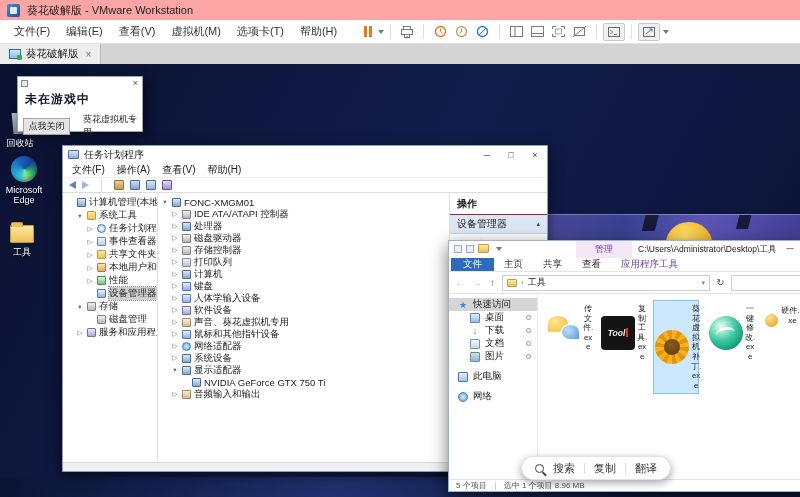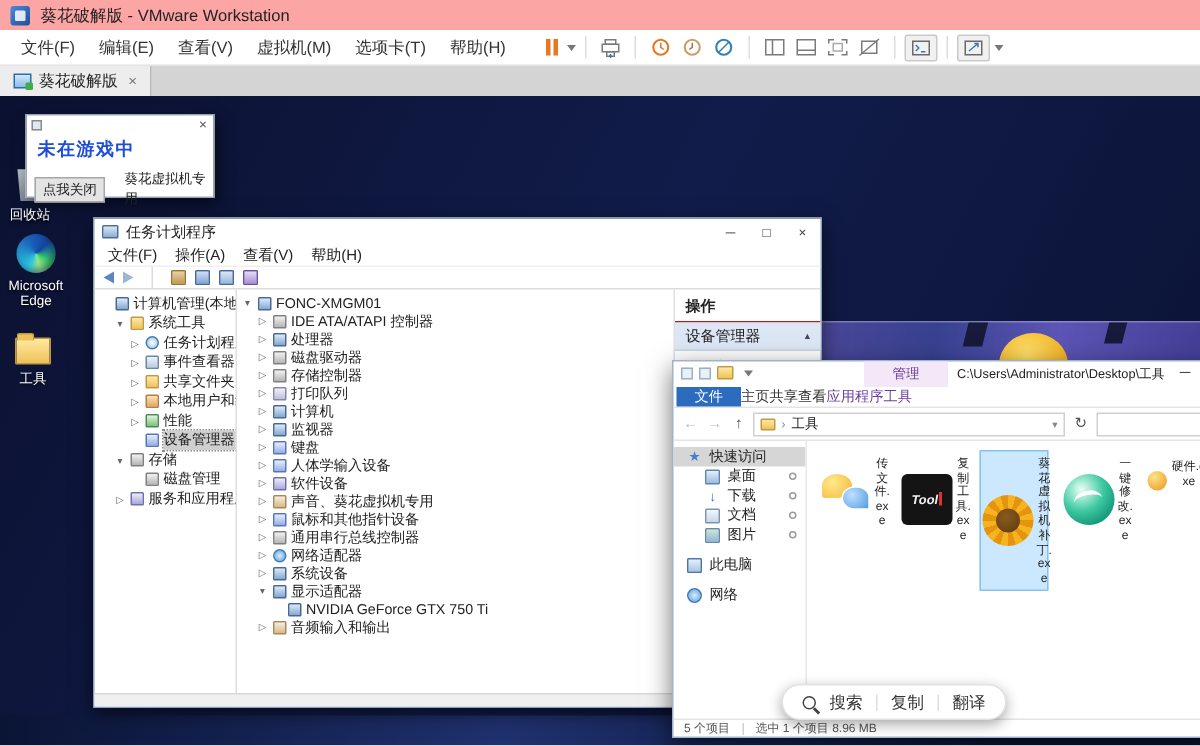--- a/index.html
+++ b/index.html
@@ -43,21 +43,21 @@
 .ic-recycle-bin{width:20px;height:24px;margin:2px auto 0;background:linear-gradient(#b9c2cc,#7e8a96);clip-path:polygon(8% 12%,92% 12%,82% 100%,18% 100%);border-radius:2px}
 .ic-edge{width:26px;height:26px;border-radius:50%;background:conic-gradient(from 210deg,#2bc6e0,#1b5fb8 35%,#1545a0 55%,#35d06b 75%,#9be08a 88%,#2bc6e0);box-shadow:inset -2px -2px 4px rgba(0,0,40,.4)}
 .ic-folder-desk{width:24px;height:18px;margin-top:5px;background:linear-gradient(#ffe9a0,#eec25a);border:1px solid #c09a40;border-radius:1px;position:relative}
 .ic-folder-desk::before{content:'';position:absolute;left:0;top:-4px;width:10px;height:4px;background:#eec25a;border:1px solid #c09a40;border-bottom:none;border-radius:2px 2px 0 0}
 
 
 .dlg{position:absolute;left:17px;top:12px;width:126px;height:56px;background:#fff;border:1px solid #98a5b3;box-shadow:3px 4px 9px rgba(0,0,0,.5);z-index:5}
 .dlg-bar{height:12px;display:flex;align-items:center;justify-content:space-between;padding:1px 4px 0 3px}
 .dlg-appicon{width:7px;height:7px;border:1px solid #8a8a8a;background:#dde9f4}
 .dlg-x{color:#555;font-size:9px;line-height:9px}
-.dlg-msg{color:#1d4ed8;font-size:12px;font-weight:bold;letter-spacing:1px;padding:2px 0 0 7px}
+.dlg-msg{color:#0f172a;font-size:12px;font-weight:bold;letter-spacing:1px;padding:2px 0 0 7px}
 .dlg-row{display:flex;align-items:center;margin-top:5px;padding-left:5px;gap:13px}
 .dlg-btn{width:50px;height:17px;background:#e4e4e4;border:1px solid #a6a6a6;font-size:9px;display:flex;align-items:center;justify-content:center;color:#222}
 .dlg-note{font-size:9px;color:#222}
 
 
 .cm{position:absolute;left:62px;top:81px;width:486px;height:327px;background:#fff;border:1px solid #8aa0b8;box-shadow:0 4px 12px rgba(0,0,0,.55);z-index:2;color:#222}
 .cm-bar{height:17px;display:flex;align-items:center;gap:5px;padding:0 0 0 5px;font-size:10px}
 .cm-appicon{width:11px;height:9px;background:linear-gradient(#d7e6f6,#8fb0d2);border:1px solid #4a6f96;border-radius:1px}
 .cm-controls{margin-left:auto;display:flex}
 .cm-ctl{width:24px;height:16px;display:flex;align-items:center;justify-content:center;color:#444;font-size:9px}
@@ -97,21 +97,21 @@
 
 .ex{position:absolute;left:448px;top:176px;width:360px;height:252px;background:#fff;border:1px solid #9fb4c8;box-shadow:0 5px 16px rgba(0,0,0,.55);z-index:4;color:#222}
 .ex-title{position:relative;height:17px;font-size:9px}
 .ex-qat{position:absolute;left:5px;top:3px;display:flex;align-items:center;gap:4px}
 .qfold{width:11px;height:9px;background:linear-gradient(#ffe9a0,#eec25a);border:1px solid #c09a40;border-radius:1px}
 .qsq{width:8px;height:8px;border:1px solid #9ab0c6;background:#e8f0f8}
 .ex-manage{position:absolute;left:127px;top:0;width:56px;height:17px;background:#f3e7f8;color:#6b3fa0;display:flex;align-items:center;justify-content:center;font-size:9px}
 .ex-path{position:absolute;left:189px;top:0;height:17px;display:flex;align-items:center;font-size:8.5px;color:#222;white-space:nowrap}
 .ex-min{position:absolute;left:330px;top:0;width:22px;height:15px;display:flex;align-items:center;justify-content:center;color:#444;font-size:10px}
 .ex-tabs{height:14px;display:flex;border-bottom:1px solid #e4e4e4;padding-left:2px;font-size:9.5px}
-.ex-tab{padding:0 0;display:flex;align-items:center;color:#333}
+.ex-tab{padding:0 10px;display:flex;align-items:center;color:#333}
 .tab-file{background:#2b6cbf;color:#fff;padding:0 12px}
 .tab-contextual{color:#6b3fa0}
 .ex-addr{height:22px;display:flex;align-items:center;gap:3px;padding:0 5px;border-bottom:1px solid #e4e4e4}
 .addr-a{width:13px;text-align:center;font-size:10px;color:#b9b9b9}
 .addr-up{color:#555}
 .addr-box{height:16px;border:1px solid #d0d0d0;width:208px;display:flex;align-items:center;gap:4px;padding:0 4px;font-size:9px}
 .bfold{width:10px;height:8px;background:linear-gradient(#ffe9a0,#eec25a);border:1px solid #c09a40;border-radius:1px;flex:none}
 .bchev{color:#888;font-size:8px}
 .addr-box .vc{margin-left:auto;color:#888;font-size:7px}
 .addr-refresh{width:15px;text-align:center;color:#555;font-size:10px}
@@ -413,25 +413,20 @@
             <div class="trow drow di-printer" style="--lvl: 1;">
               <span class="exp">▷</span>
               <span class="ti ic-printer nv-printer fi-printer"></span>
               <span class="tlabel">打印队列</span>
             </div>
             <div class="trow drow di-computer" style="--lvl: 1;">
               <span class="exp">▷</span>
               <span class="ti ic-computer nv-computer fi-computer"></span>
               <span class="tlabel">计算机</span>
             </div>
-            <div class="trow drow di-computer" style="--lvl: 1;">
-              <span class="exp">▷</span>
-              <span class="ti ic-computer nv-computer fi-computer"></span>
-              <span class="tlabel">监视器</span>
-            </div>
             <div class="trow drow di-device-manager" style="--lvl: 1;">
               <span class="exp">▷</span>
               <span class="ti ic-device-manager nv-device-manager fi-device-manager"></span>
               <span class="tlabel">键盘</span>
             </div>
             <div class="trow drow di-device-manager" style="--lvl: 1;">
               <span class="exp">▷</span>
               <span class="ti ic-device-manager nv-device-manager fi-device-manager"></span>
               <span class="tlabel">人体学输入设备</span>
             </div>
@@ -442,25 +437,20 @@
             </div>
             <div class="trow drow di-sound" style="--lvl: 1;">
               <span class="exp">▷</span>
               <span class="ti ic-sound nv-sound fi-sound"></span>
               <span class="tlabel">声音、葵花虚拟机专用</span>
             </div>
             <div class="trow drow di-device-manager" style="--lvl: 1;">
               <span class="exp">▷</span>
               <span class="ti ic-device-manager nv-device-manager fi-device-manager"></span>
               <span class="tlabel">鼠标和其他指针设备</span>
-            </div>
-            <div class="trow drow di-storage" style="--lvl: 1;">
-              <span class="exp">▷</span>
-              <span class="ti ic-storage nv-storage fi-storage"></span>
-              <span class="tlabel">通用串行总线控制器</span>
             </div>
             <div class="trow drow di-network" style="--lvl: 1;">
               <span class="exp">▷</span>
               <span class="ti ic-network nv-network fi-network"></span>
               <span class="tlabel">网络适配器</span>
             </div>
             <div class="trow drow di-computer" style="--lvl: 1;">
               <span class="exp">▷</span>
               <span class="ti ic-computer nv-computer fi-computer"></span>
               <span class="tlabel">系统设备</span>

